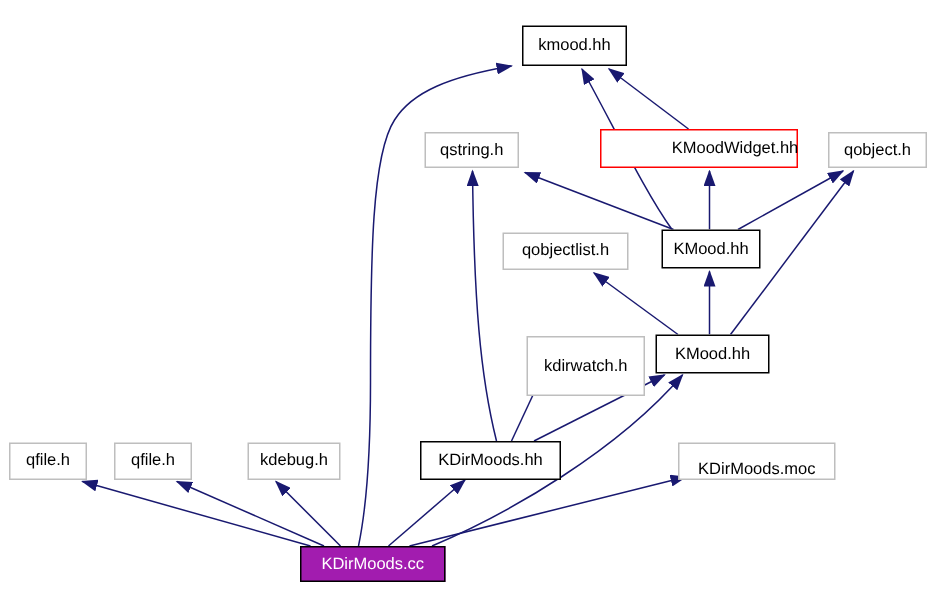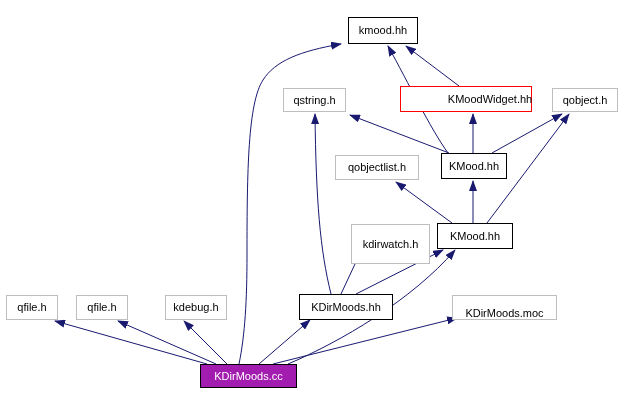--- a/index.html
+++ b/index.html
@@ -123,21 +123,21 @@
   </div>
 
   <div class="node external" style="left:76px; top:295px; width:52px; height:25px;">
     <span>qfile.h</span>
   </div>
 
   <div class="node external" style="left:146px; top:295px; width:62px; height:25px;margin-left:19px;">
     <span>kdebug.h</span>
   </div>
 
-  <div class="node project" style="left:299px; top:294px; width:94px; height:26px;">
+  <div class="node project" style="left:280px; top:294px; width:94px; height:26px;">
     <span>KDirMoods.hh</span>
   </div>
 
   <div class="node external" style="left:452px; top:295px; width:105px; height:25px;align-items:flex-end;">
     <span>KDirMoods.moc</span>
   </div>
 
   <div class="node root" style="left:200px; top:364px; width:97px; height:24px;">
     <span>KDirMoods.cc</span>
   </div>

